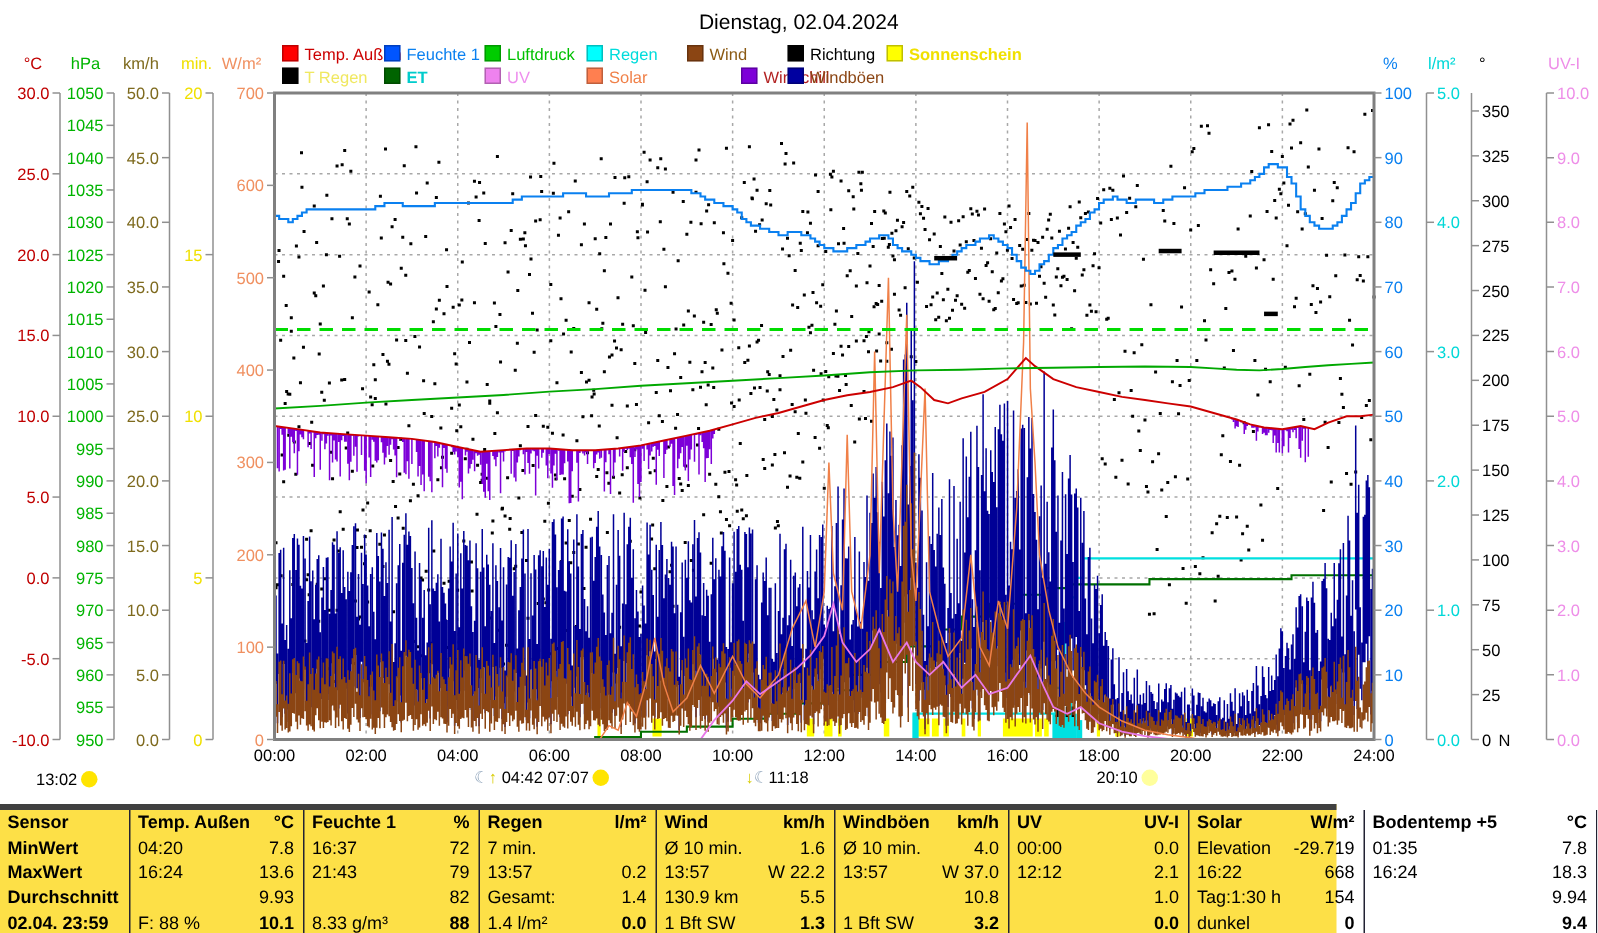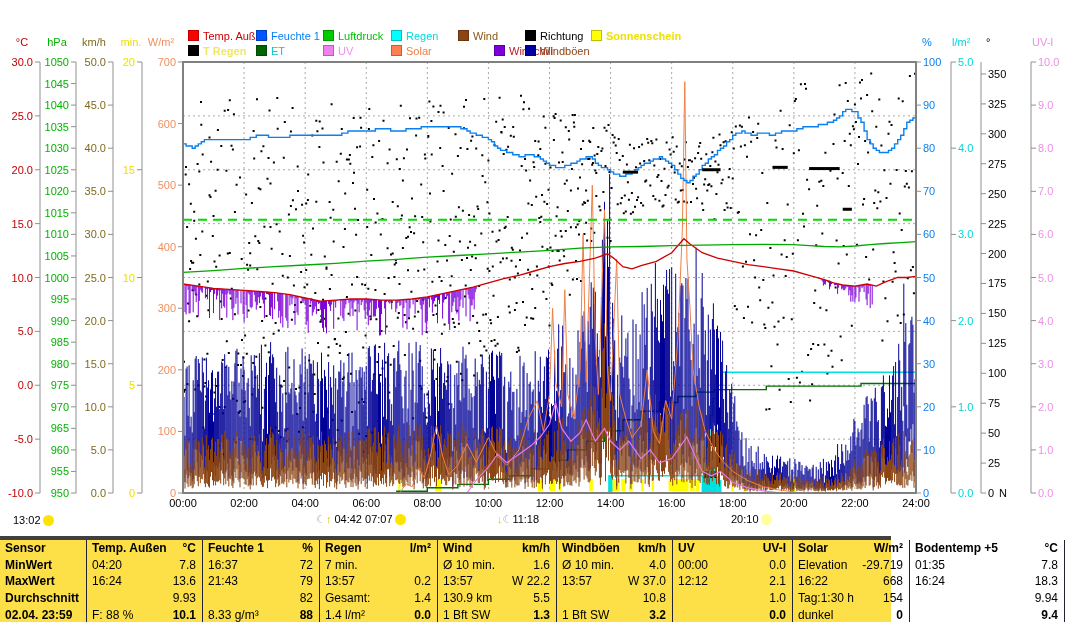--- a/index.html
+++ b/index.html
@@ -22,30 +22,31 @@
   .stats .col{border-right:1px solid #223;padding:0;box-sizing:border-box;}
   .stats .col:first-child{border-left:none;}
   .cellrow{height:16.6px;display:flex;justify-content:space-between;align-items:center;
            padding:0 6px 0 5px;box-sizing:border-box;white-space:nowrap;overflow:hidden;}
   .b{font-weight:bold;}
 </style>
 </head>
 <body>
 
 <div class="page">
+  <div class="title">Dienstag, 02.04.2024</div>
   <div id="legend">
       <div class="legend-item" style="left: 188px; top: 30px;"><span class="legend-box" style="background: rgb(255, 0, 0);"></span><span style="color: rgb(204, 0, 0);">Temp. Außen</span></div>
       <div class="legend-item" style="left: 256px; top: 30px;"><span class="legend-box" style="background: rgb(0, 85, 255);"></span><span style="color: rgb(10, 128, 240);">Feuchte 1</span></div>
       <div class="legend-item" style="left: 323px; top: 30px;"><span class="legend-box" style="background: rgb(0, 204, 0);"></span><span style="color: rgb(0, 192, 0);">Luftdruck</span></div>
       <div class="legend-item" style="left: 391px; top: 30px;"><span class="legend-box" style="background: rgb(0, 255, 255);"></span><span style="color: rgb(0, 220, 220);">Regen</span></div>
       <div class="legend-item" style="left: 458px; top: 30px;"><span class="legend-box" style="background: rgb(139, 69, 19);"></span><span style="color: rgb(139, 90, 19);">Wind</span></div>
       <div class="legend-item" style="left: 525px; top: 30px;"><span class="legend-box" style="background: rgb(0, 0, 0);"></span><span style="color: rgb(0, 0, 0);">Richtung</span></div>
       <div class="legend-item" style="left: 591px; top: 30px; font-weight: bold;"><span class="legend-box" style="background: rgb(255, 255, 0);"></span><span style="color: rgb(240, 224, 0);">Sonnenschein</span></div>
-      <div class="legend-item" style="left: 188px; top: 45px;"><span class="legend-box" style="background: rgb(0, 0, 0);"></span><span style="color: rgb(240, 232, 96); font-weight: bold;">T Regen</span></div>
-      <div class="legend-item" style="left: 256px; top: 45px;"><span class="legend-box" style="background: rgb(0, 100, 0);"></span><span style="color: rgb(0, 204, 204);">ET</span></div>
+      <div class="legend-item" style="left: 188px; top: 45px;"><span class="legend-box" style="background: rgb(0, 0, 0);"></span><span style="color: rgb(240, 232, 96);">T Regen</span></div>
+      <div class="legend-item" style="left: 256px; top: 45px; font-weight: bold;"><span class="legend-box" style="background: rgb(0, 100, 0);"></span><span style="color: rgb(0, 204, 204);">ET</span></div>
       <div class="legend-item" style="left: 323px; top: 45px;"><span class="legend-box" style="background: rgb(238, 130, 238);"></span><span style="color: rgb(238, 142, 238);">UV</span></div>
       <div class="legend-item" style="left: 391px; top: 45px;"><span class="legend-box" style="background: rgb(255, 127, 80);"></span><span style="color: rgb(240, 128, 72);">Solar</span></div>
       <div class="legend-item" style="left: 458px; top: 45px; margin-left: 36px;"><span class="legend-box" style="background: rgb(125, 0, 216);"></span><span style="color: rgb(178, 34, 34);">Windchill</span></div>
       <div class="legend-item" style="left: 525px; top: 45px;"><span class="legend-box" style="background: rgb(0, 0, 160);"></span><span style="color: rgb(139, 69, 19);">Windböen</span></div>
     </div>
 
   <svg id="chart" width="1065" height="535">
       <line x1="244.08333333333334" y1="62" x2="244.08333333333334" y2="493" stroke="#a8a8a8" stroke-width="1" stroke-dasharray="2,3"></line>
       <line x1="305.1666666666667" y1="62" x2="305.1666666666667" y2="493" stroke="#a8a8a8" stroke-width="1" stroke-dasharray="2,3"></line>
       <line x1="366.25" y1="62" x2="366.25" y2="493" stroke="#a8a8a8" stroke-width="1" stroke-dasharray="2,3"></line>
@@ -329,21 +330,21 @@
       <text x="488.4166666666667" y="507" fill="#000" font-size="11" text-anchor="middle">10:00</text>
       <text x="549.5" y="507" fill="#000" font-size="11" text-anchor="middle">12:00</text>
       <text x="610.5833333333333" y="507" fill="#000" font-size="11" text-anchor="middle">14:00</text>
       <text x="671.6666666666667" y="507" fill="#000" font-size="11" text-anchor="middle">16:00</text>
       <text x="732.75" y="507" fill="#000" font-size="11" text-anchor="middle">18:00</text>
       <text x="793.8333333333334" y="507" fill="#000" font-size="11" text-anchor="middle">20:00</text>
       <text x="854.9166666666666" y="507" fill="#000" font-size="11" text-anchor="middle">22:00</text>
       <text x="916" y="507" fill="#000" font-size="11" text-anchor="middle">24:00</text>
     </svg>
 
-  <div class="anno" style="left:13px;top:514px;">
+  <div class="anno" style="left:24px;top:514px;">
     <span>13:02</span><span class="sun-dot"></span>
   </div>
   <div class="anno" style="left:316px;top:513px;">
     <span class="moon">☾</span><span class="arr-up">↑</span>
     <span>04:42</span>
     <span>07:07</span><span class="sun-dot"></span>
   </div>
   <div class="anno" style="left:497px;top:513px;">
     <span class="arr-dn">↓</span><span class="moon">☾</span><span>11:18</span>
   </div>

